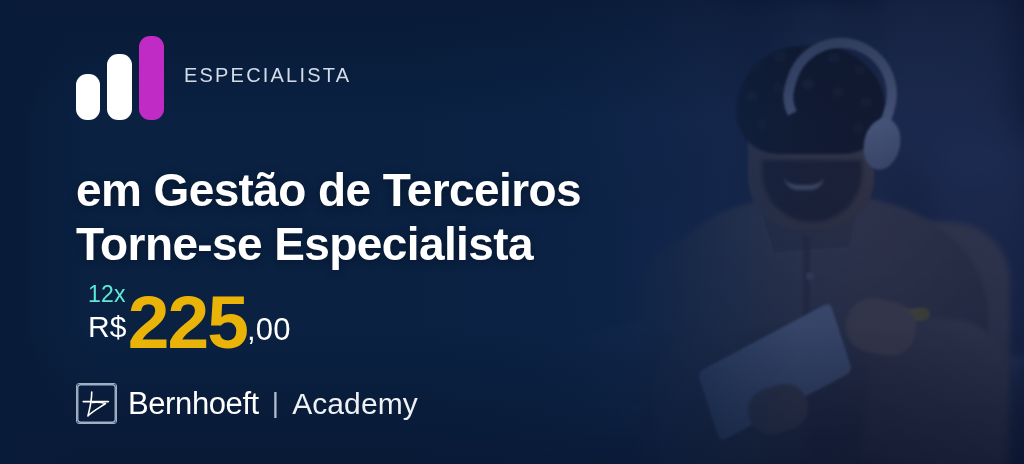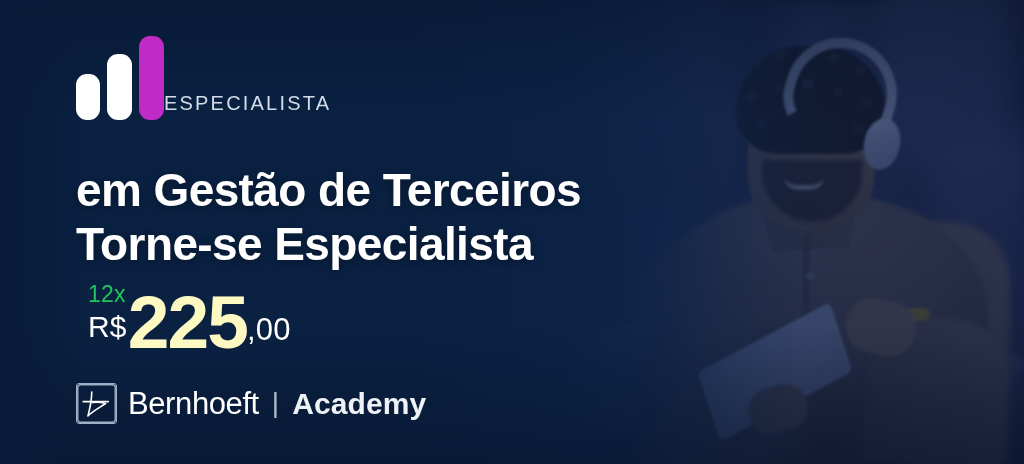--- a/index.html
+++ b/index.html
@@ -259,21 +259,21 @@
     background:linear-gradient(90deg,#081B38,rgba(10,33,66,0));
     pointer-events:none;
   }
 
   
   .content{ position:absolute; inset:0; }
 
   
   .lockup{
     position:absolute; left:76px; top:36px;
-    display:flex; align-items:flex-end; 
+    display:flex; align-items:center; gap:20px;
   }
   .bars{ display:flex; align-items:flex-end; gap:7px; height:84px; }
   .bar{ border-radius:11px; }
   .bar-a{ width:24px; height:46px; background:#FFFFFF; }
   .bar-b{ width:25px; height:66px; background:#FFFFFF; }
   .bar-c{ width:25px; height:84px; background:#C02BC5; }
 
   .lock-text{ padding-bottom:1px; }
   .kicker{
     font-size:20px; letter-spacing:2.2px; color:#D3DCE8;
@@ -295,24 +295,24 @@
 
   
   .price{
     position:absolute; left:88px; top:283px;
     display:flex; align-items:flex-end;
   }
   .price-left{
     display:flex; flex-direction:column; align-items:flex-start;
     padding-bottom:10px; margin-right:1px;
   }
-  .installments{ font-size:23px; color:#22c55e; line-height:1; letter-spacing:.2px; }
+  .installments{ font-size:23px; color:#5eead4; line-height:1; letter-spacing:.2px; }
   .currency{ font-size:30px; color:#FFFFFF; line-height:1.12; letter-spacing:.2px; margin-top:4px; }
   .amount{
-    font-size:75px; font-weight:bold; color:#fef9c3;
+    font-size:75px; font-weight:bold; color:#eab308;
     line-height:.84; letter-spacing:-2px;
   }
   .cents{
     font-size:31px; color:#FFFFFF; line-height:1;
     padding-bottom:9px; letter-spacing:.2px;
   }
 
   
   .brand{
     position:absolute; left:76px; top:383px;
@@ -320,21 +320,21 @@
   }
   .brand-mark{
     width:41px; height:41px;
     border:1.6px solid #9FB0C6; border-radius:3px;
     display:block;
   }
   .brand-name{
     font-size:31px; font-weight:normal; color:#FFFFFF; letter-spacing:-.4px;
   }
   .brand-sep{ font-size:28px; color:#AEBDD0; font-weight:300; padding:0 2px 2px; }
-  .brand-sub{ font-size:30px; color:#EEF2F7; font-weight:700; letter-spacing:.1px; }
+  .brand-sub{ font-size:30px; color:#EEF2F7; font-weight:400; letter-spacing:.1px; }
 </style>
 </head>
 <body>
 
 <div class="banner">
 
   <div class="photo">
     <div class="bg-wall"></div>
     <div class="bg-dark-left"></div>
     <div class="bg-panelA"></div>

